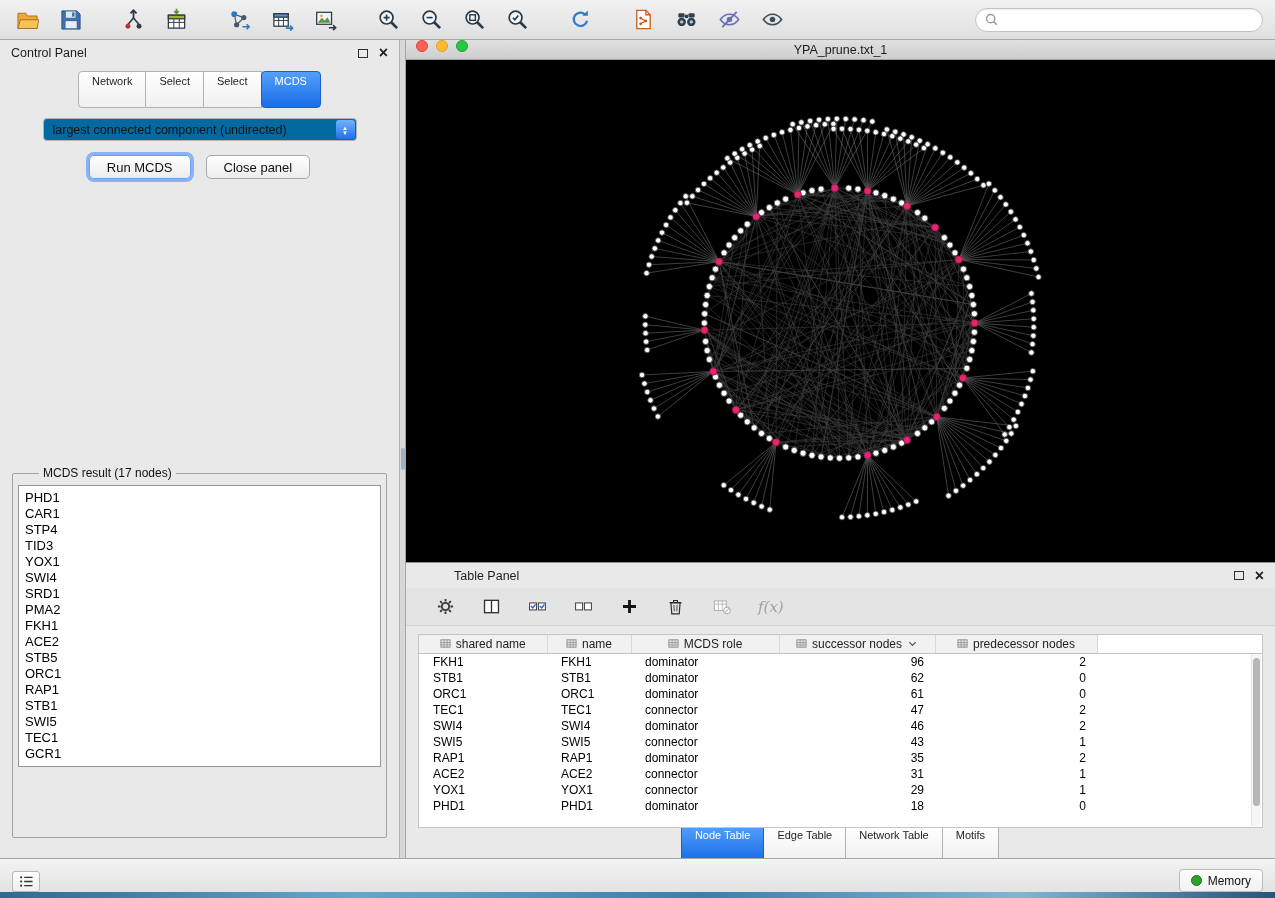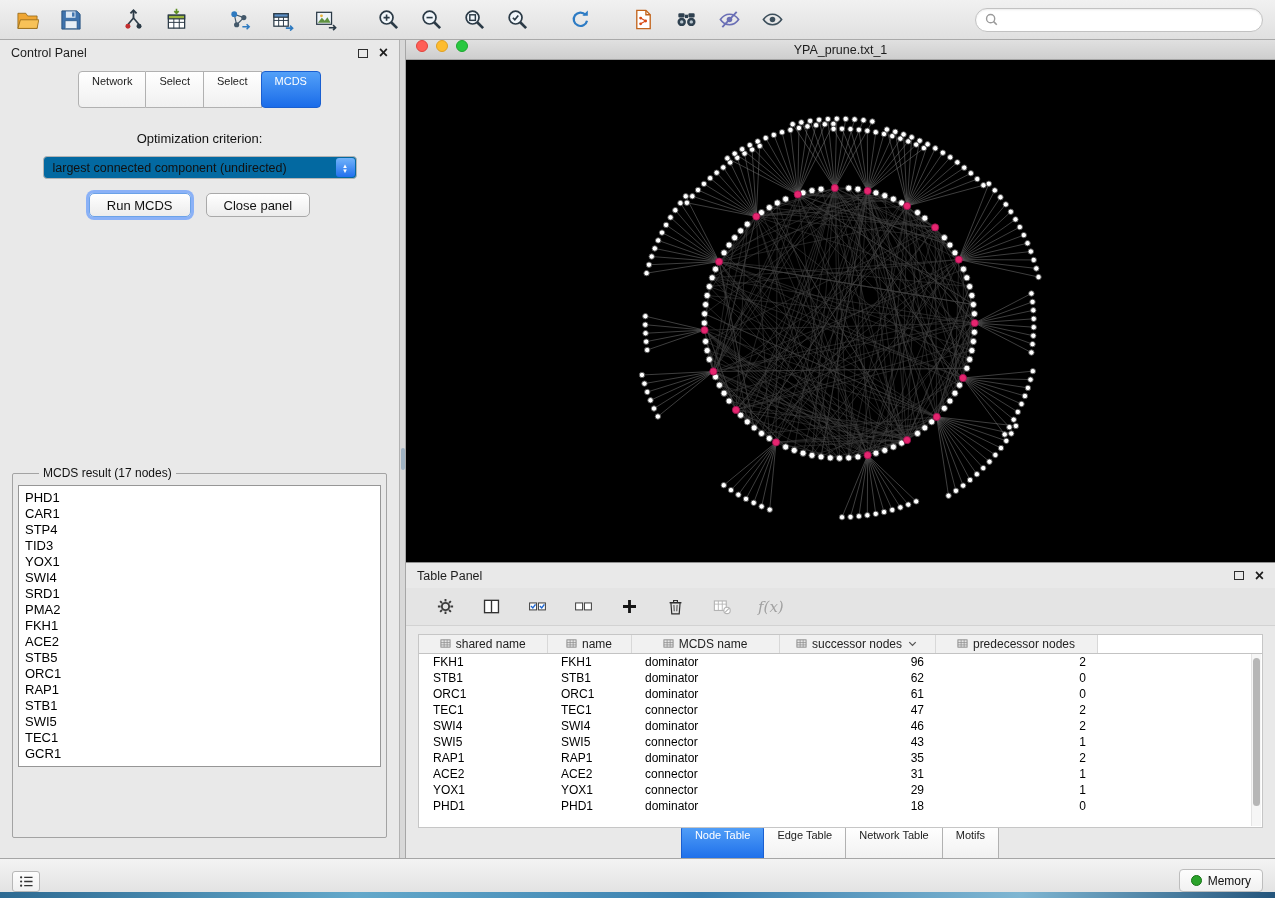--- a/index.html
+++ b/index.html
@@ -58,21 +58,21 @@
   .traffic{display:flex;gap:8px;margin-left:10px;position:relative;z-index:2;}
   .tl{width:12px;height:12px;border-radius:50%;display:inline-block;}
   .tl.red{background:#ff5f57;border:1px solid #e1443d;}
   .tl.yellow{background:#febc2e;border:1px solid #dfa123;}
   .tl.green{background:#28c840;border:1px solid #1da82f;}
   .net-title{position:absolute;left:0;right:0;top:0;bottom:0;display:flex;align-items:center;justify-content:center;font-size:12.5px;color:#1c1c1c;z-index:1;}
   .net-canvas{flex:1;background:#000;min-height:0;}
   .net-canvas svg{width:100%;height:100%;}
 
   .table-panel{flex:1;background:#e9e9e9;border-top:1px solid #8f8f8f;display:flex;flex-direction:column;min-height:0;}
-  .tp-header{height:25px;}
+  .tp-header{height:25px;margin-left:37px;}
   .tp-toolbar{height:38px;flex:0 0 auto;display:flex;align-items:center;gap:27px;padding-left:30px;background:#e4e4e4;border-bottom:1px solid #d2d2d2;}
   .tp-btn{display:flex;align-items:center;justify-content:center;cursor:default;}
   .tp-btn .icon{width:19px;height:19px;}
   .fx{font-family:"DejaVu Serif",serif;font-style:italic;color:#a0a0a0;font-size:15px;}
 
   .table-wrap{flex:1;margin:8px 12px 0;background:#fff;border:1px solid #c6c6c6;position:relative;overflow:hidden;min-height:0;}
   table{border-collapse:collapse;table-layout:fixed;width:100%;}
   th{height:18px;background:#f1f1f1;border-right:1px solid #d8d8d8;border-bottom:1px solid #c3c3c3;font-weight:normal;font-size:12px;color:#222;}
   th.filler{background:#fff;border-right:none;}
   .th-inner{display:flex;align-items:center;justify-content:center;gap:5px;}
@@ -288,21 +288,20 @@
           <span class="float-ico"></span>
           <span class="close-ico">×</span>
         </span>
       </div>
       <div class="seg-row cp-tabs" id="cp-tabs">
           <div class="seg">Network</div>
           <div class="seg">Select</div>
           <div class="seg">Select</div>
           <div class="seg active">MCDS</div>
         </div>
-      <div class="opt-label">Optimization criterion:</div>
       <div class="dropdown">
         <span>largest connected component (undirected)</span>
         <span class="dd-step">
             <span>▴</span>
             <span>▾</span>
           </span>
       </div>
       <div class="btn-row">
         <button class="btn focused">Run MCDS</button>
         <button class="btn">Close panel</button>
@@ -1107,21 +1106,21 @@
                     </span>
                   </th>
                   <th>
                     <span class="th-inner">
                       <span class="icon">
                         <svg viewBox="0 0 12 12">
                           <rect x="1" y="2" width="10" height="8" fill="#e6e6e6" stroke="#8a8a8a" stroke-width="1"></rect>
                           <path d="M1 5h10M1 7.5h10M4.5 2v8M7.8 2v8" stroke="#8a8a8a" stroke-width=".8"></path>
                         </svg>
                       </span>
-                      <span>MCDS name</span>
+                      <span>MCDS role</span>
                     </span>
                   </th>
                   <th>
                     <span class="th-inner">
                       <span class="icon">
                         <svg viewBox="0 0 12 12">
                           <rect x="1" y="2" width="10" height="8" fill="#e6e6e6" stroke="#8a8a8a" stroke-width="1"></rect>
                           <path d="M1 5h10M1 7.5h10M4.5 2v8M7.8 2v8" stroke="#8a8a8a" stroke-width=".8"></path>
                         </svg>
                       </span>

